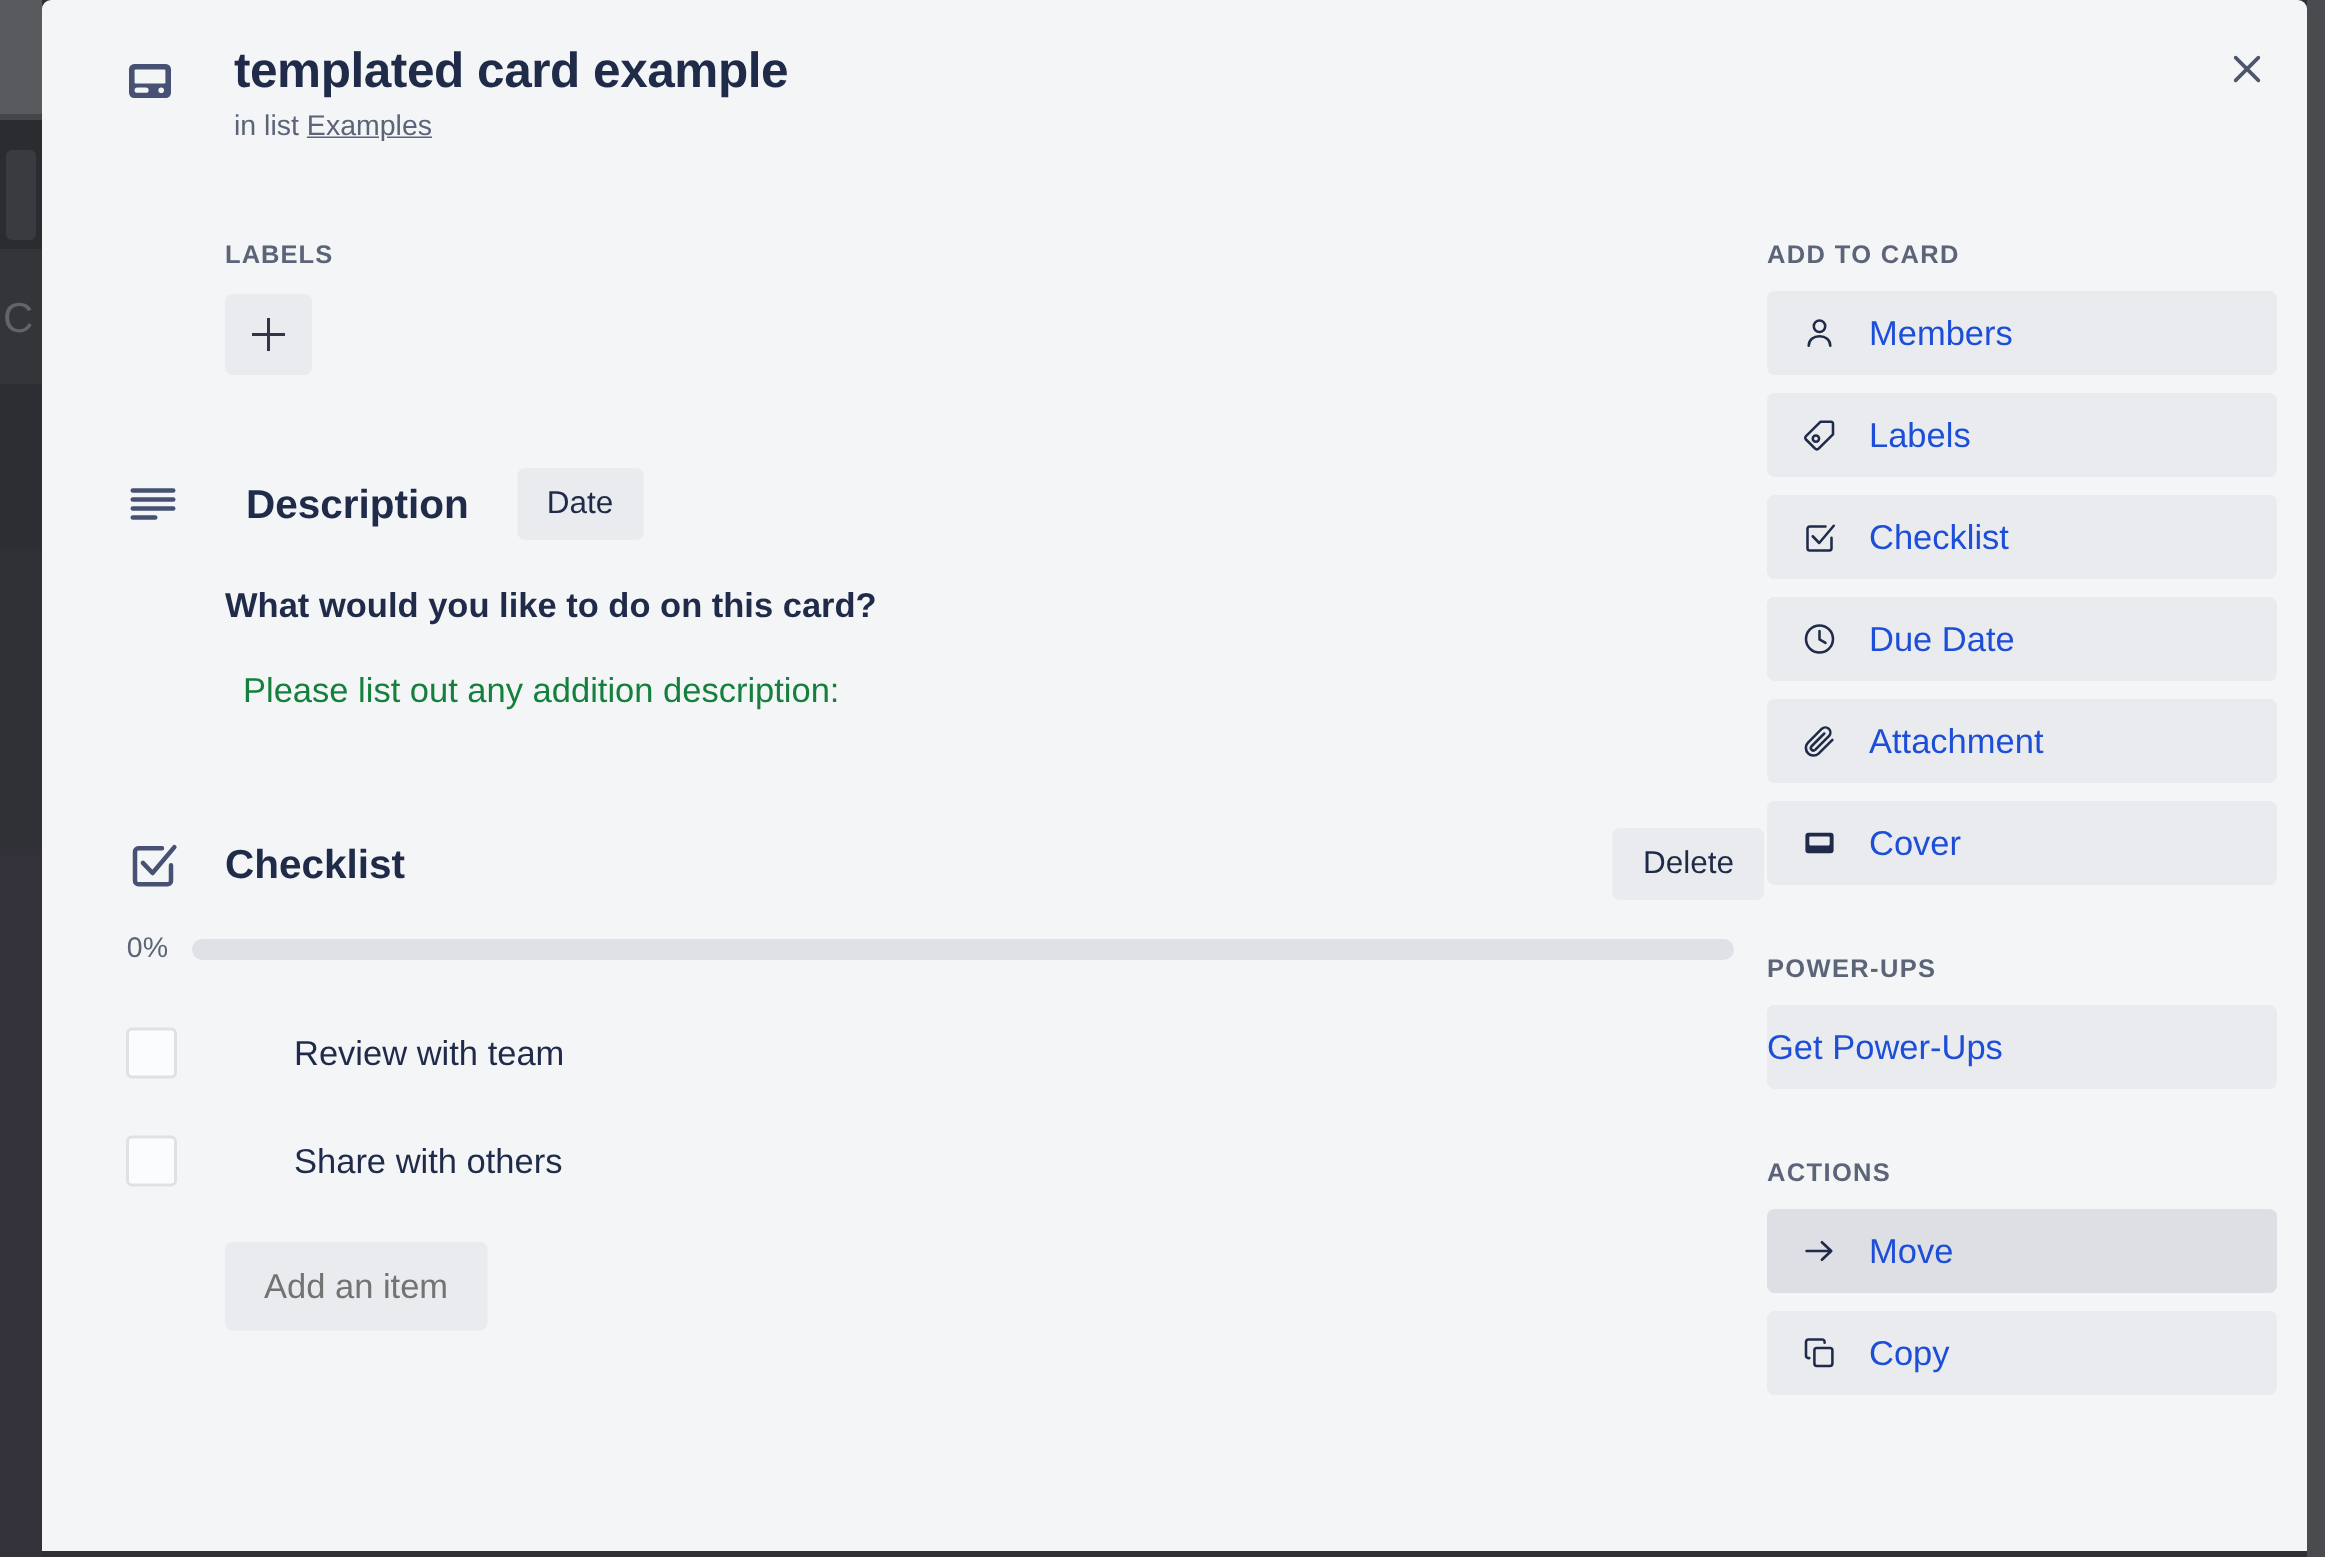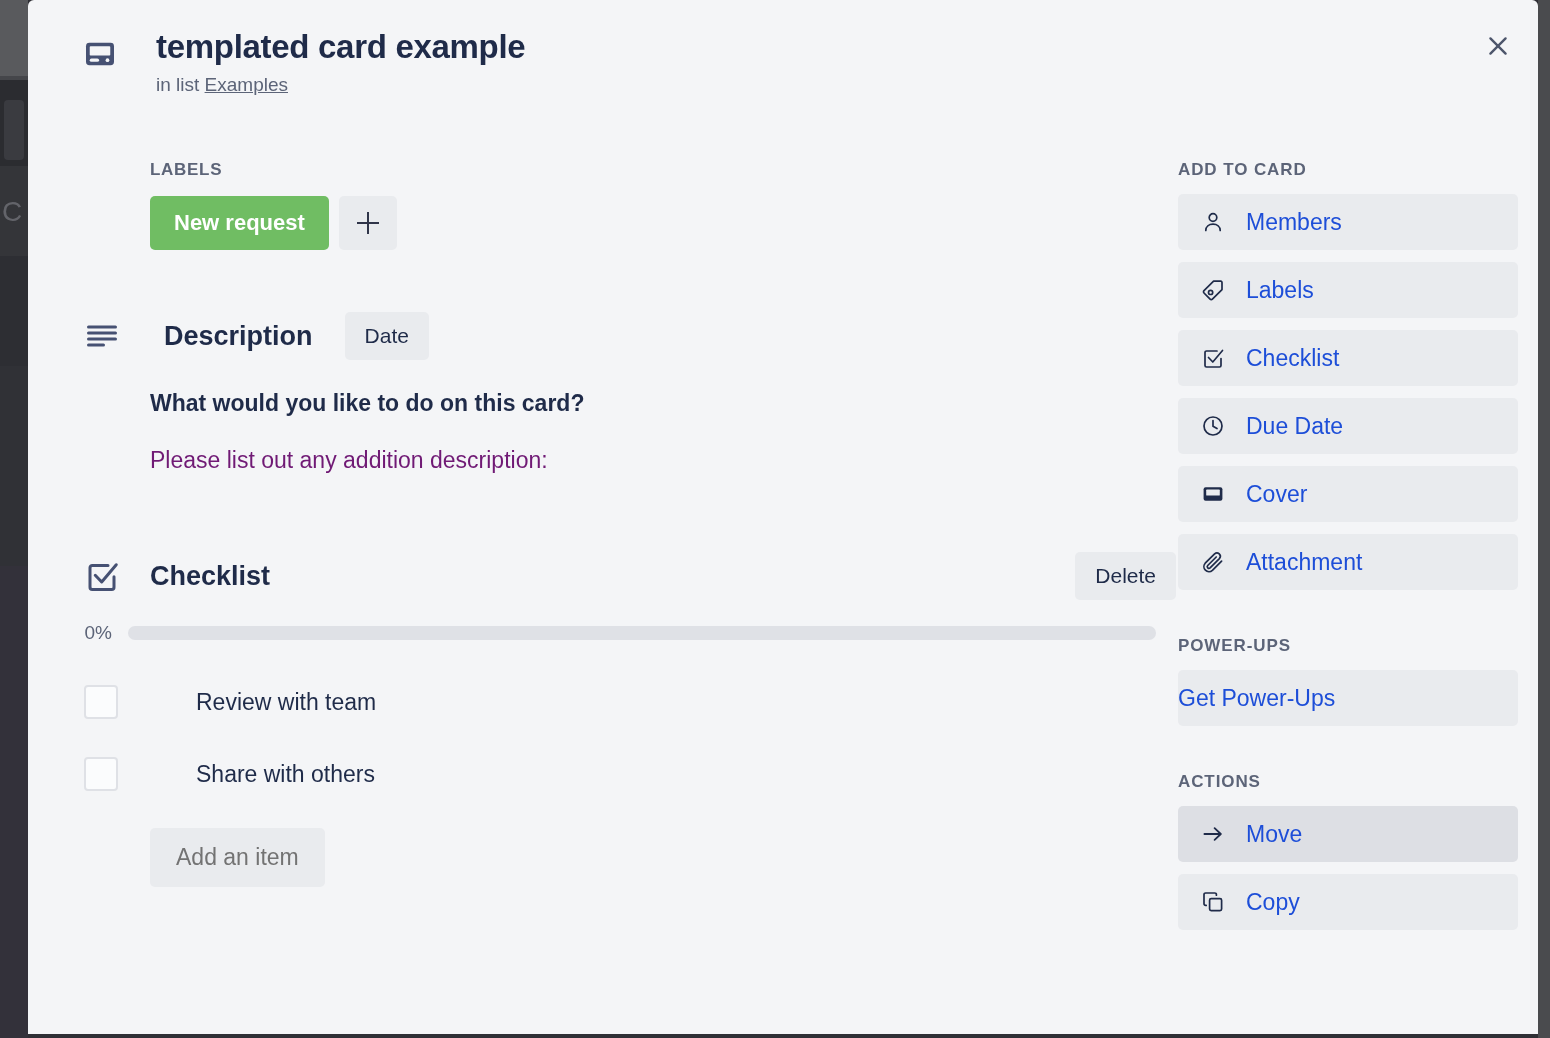--- a/index.html
+++ b/index.html
@@ -214,22 +214,22 @@
 
   .desc-body { margin-left: 94px; margin-top: 30px; }
   .desc-q {
     font-size: 23px;
     font-weight: bold;
     color: #1f2b49;
     margin: 0;
   }
   .desc-p {
     font-size: 23px;
-    color: #701a75;
-    margin: 30px 0 0 0;
+    color: #15803d;
+    margin: 30px 0 0 12px;
   }
 
   
   .chk-block { margin-top: 78px; }
   .chk-head {
     display: flex;
     align-items: center;
     margin-left: 28px;
   }
   .chk-icon { width: 36px; height: 36px; flex: 0 0 auto; }
@@ -389,21 +389,20 @@
       <span>in list</span>
       <a>Examples</a>
     </div>
   </div>
 
   <div class="main-col">
 
     <div class="labels-block">
       <div class="section-label">LABELS</div>
       <div class="labels-row">
-        <div class="label-chip">New request</div>
         <div class="label-add">
           <span class="plus-glyph"></span>
         </div>
       </div>
     </div>
 
     <div class="desc-block">
       <div class="desc-head">
         <span class="desc-icon">
           <svg width="36" height="36" viewBox="0 0 24 24" stroke="#465173" stroke-width="2" stroke-linecap="round">
@@ -497,37 +496,37 @@
         <svg width="24" height="24" viewBox="0 0 24 24" fill="none" stroke="#1f2b49" stroke-width="1.7" stroke-linecap="round" stroke-linejoin="round">
           <circle cx="12" cy="12" r="9"></circle>
           <polyline points="12,6.6 12,12.3 16,14.6"></polyline>
         </svg>
       </span>
       <span class="side-lbl">Due Date</span>
     </div>
 
     <div class="side-btn">
       <span class="side-ico">
+        <svg width="24" height="24" viewBox="0 0 24 24" fill="none" stroke="#1f2b49" stroke-width="1.7" stroke-linecap="round" stroke-linejoin="round">
+          <path d="M20.6 11.2 11.4 20.4a5.1 5.1 0 0 1-7.2-7.2l9.4-9.4a3.4 3.4 0 0 1 4.8 4.8l-9.3 9.3a1.7 1.7 0 0 1-2.4-2.4l8.5-8.5"></path>
+        </svg>
+      </span>
+      <span class="side-lbl">Attachment</span>
+    </div>
+
+    <div class="side-btn">
+      <span class="side-ico">
         <svg width="24" height="24" viewBox="0 0 24 24">
           <rect x="2.6" y="5.2" width="18.8" height="13.6" rx="2" fill="#1f2b49"></rect>
           <rect x="5.2" y="7.6" width="13.6" height="6" rx="0.7" fill="#e9ebee"></rect>
         </svg>
       </span>
       <span class="side-lbl">Cover</span>
     </div>
 
-    <div class="side-btn">
-      <span class="side-ico">
-        <svg width="24" height="24" viewBox="0 0 24 24" fill="none" stroke="#1f2b49" stroke-width="1.7" stroke-linecap="round" stroke-linejoin="round">
-          <path d="M20.6 11.2 11.4 20.4a5.1 5.1 0 0 1-7.2-7.2l9.4-9.4a3.4 3.4 0 0 1 4.8 4.8l-9.3 9.3a1.7 1.7 0 0 1-2.4-2.4l8.5-8.5"></path>
-        </svg>
-      </span>
-      <span class="side-lbl">Attachment</span>
-    </div>
-
     <div class="side-gap"></div>
 
     <div class="side-head">POWER-UPS</div>
     <div class="side-btn centered">
       <span class="side-lbl nolead">Get Power-Ups</span>
     </div>
 
     <div class="side-gap"></div>
 
     <div class="side-head">ACTIONS</div>

